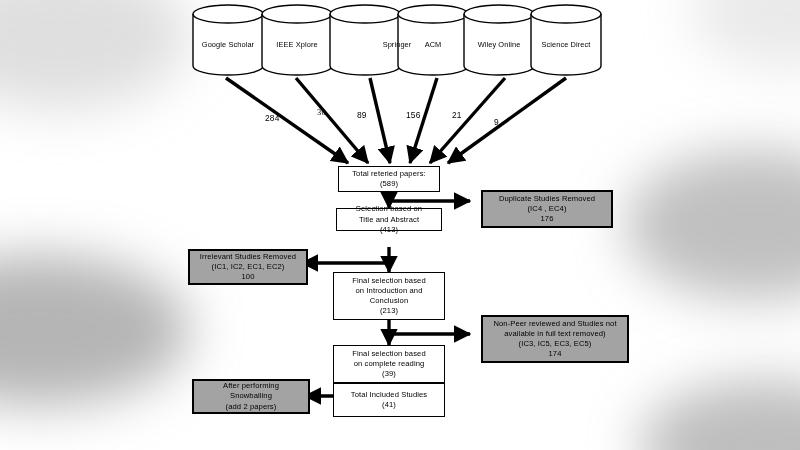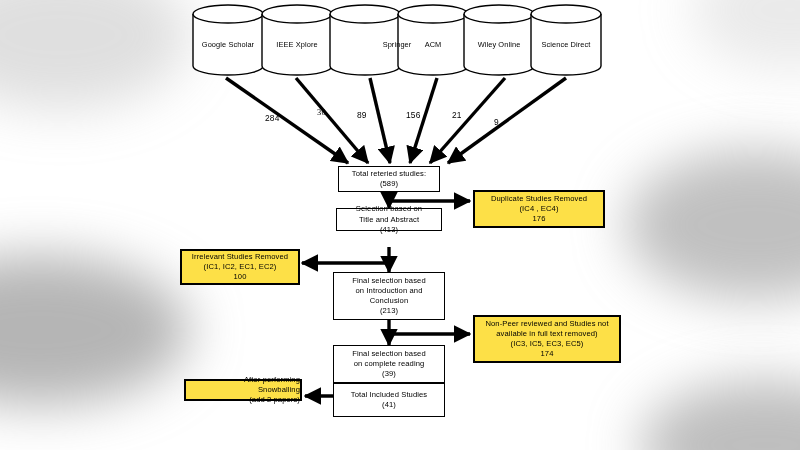--- a/index.html
+++ b/index.html
@@ -56,22 +56,23 @@
     flex-direction: column;
     align-items: center;
     justify-content: center;
     text-align: center;
     color: #000;
     font-size: 7.6px;
     line-height: 1.32;
     letter-spacing: 0.1px;
   }
   .node.excluded {
-    background: #fde047;
+    background: #a3a3a3;
     border-width: 2px;
+    margin-left: 8px;
   }
   .node span { display: block; white-space: nowrap; }
   .cyl {
     position: absolute;
     display: flex;
     align-items: center;
     justify-content: center;
     text-align: center;
     font-size: 7.4px;
     color: #000;
@@ -175,21 +176,21 @@
   </div>
 
   <div class="edge-num" style="left:265px; top:113px;">284</div>
   <div class="edge-num" style="left:317px; top:108px;font-family:Liberation Serif, serif;">30</div>
   <div class="edge-num" style="left:357px; top:110px;">89</div>
   <div class="edge-num" style="left:406px; top:110px;">156</div>
   <div class="edge-num" style="left:452px; top:110px;">21</div>
   <div class="edge-num" style="left:494px; top:117px;">9</div>
 
   <div class="node" style="left:338px; top:166px; width:102px; height:26px;">
-    <span>Total reteried studies:</span>
+    <span>Total reteried papers:</span>
     <span>(589)</span>
   </div>
 
   <div class="node" style="left:336px; top:208px; width:106px; height:23px;">
     <span>Selection based on</span>
     <span>Title and Abstract</span>
     <span>(413)</span>
   </div>
 
   <div class="node" style="left:333px; top:272px; width:112px; height:48px;">
@@ -222,19 +223,19 @@
     <span>100</span>
   </div>
 
   <div class="node excluded" style="left:473px; top:315px; width:148px; height:48px;">
     <span>Non-Peer reviewed and Studies not</span>
     <span>available in full text removed)</span>
     <span>(IC3, IC5, EC3, EC5)</span>
     <span>174</span>
   </div>
 
-  <div class="node excluded" style="left:184px; top:379px; width:118px; height:22px;align-items:flex-end;">
+  <div class="node excluded" style="left:184px; top:379px; width:118px; height:35px;">
     <span>After performing</span>
     <span>Snowballing</span>
     <span>(add 2 papers)</span>
   </div>
 
 </div>
 
 </body></html>

